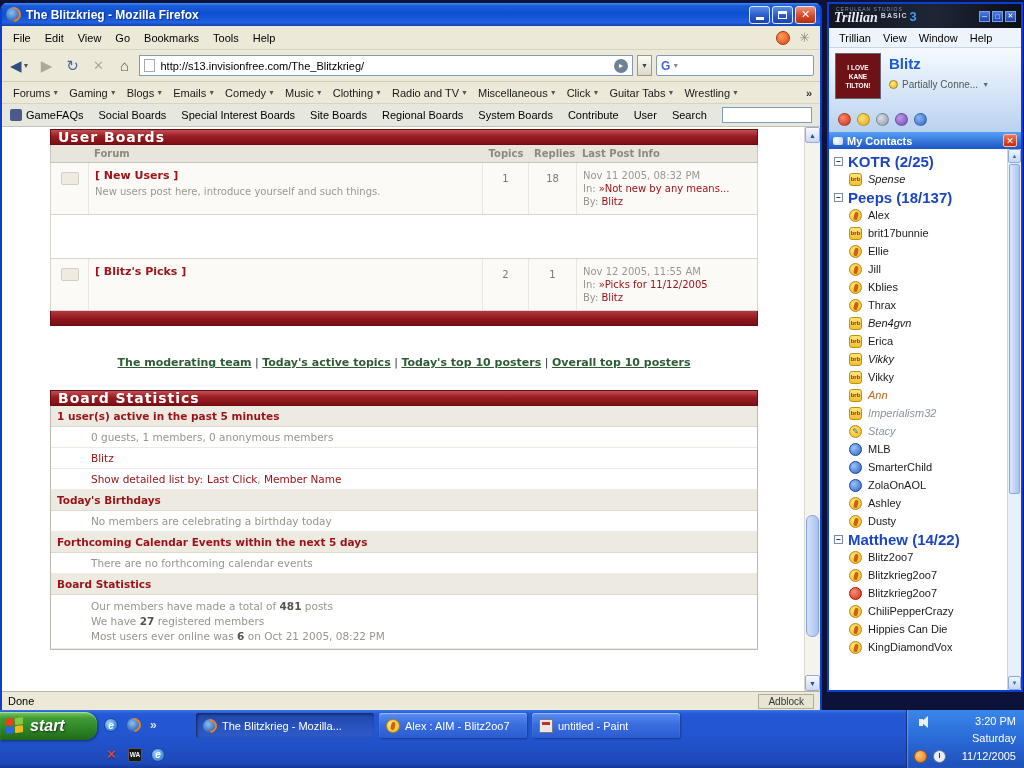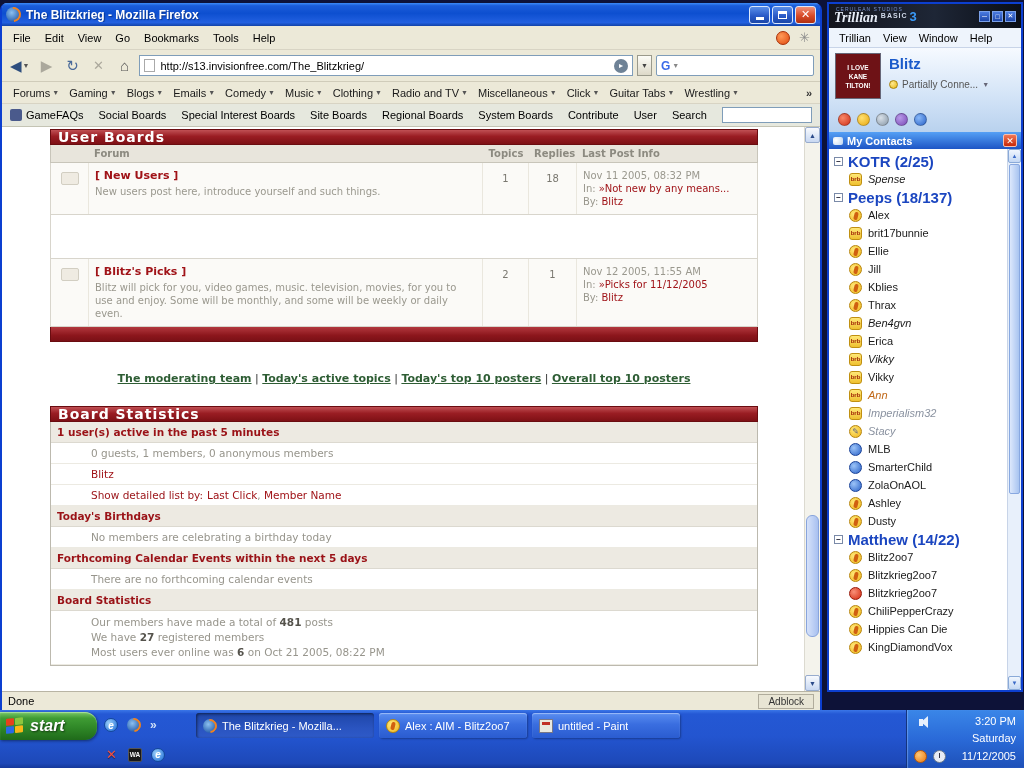--- a/index.html
+++ b/index.html
@@ -409,21 +409,20 @@
         </div>
 
         <div class="gap-row" data-interactable="false"></div>
 
         <div class="trow" data-interactable="false">
           <div class="cell-icon" data-interactable="false">
               <span class="folder-ic" data-interactable="false"></span>
             </div>
           <div class="cell-main" data-interactable="false">
             <div class="fname" data-interactable="true">[ Blitz's Picks ]</div>
-            <div class="fdesc" data-interactable="false">Blitz will pick for you, video games, music. television, movies, for you to use and enjoy. Some will be monthly, and some will be weekly or daily even.</div>
           </div>
           <div class="cell-num" data-interactable="false">2</div>
           <div class="cell-num2" data-interactable="false">1</div>
           <div class="cell-last" data-interactable="false">
             <div data-interactable="false">Nov 12 2005, 11:55 AM</div>
             <div><span class="lbl" data-interactable="false">In:</span><span class="red-link" data-interactable="true">»Picks for 11/12/2005</span></div>
             <div><span class="lbl" data-interactable="false">By:</span><span class="red-link" data-interactable="true">Blitz</span></div>
           </div>
         </div>
 

